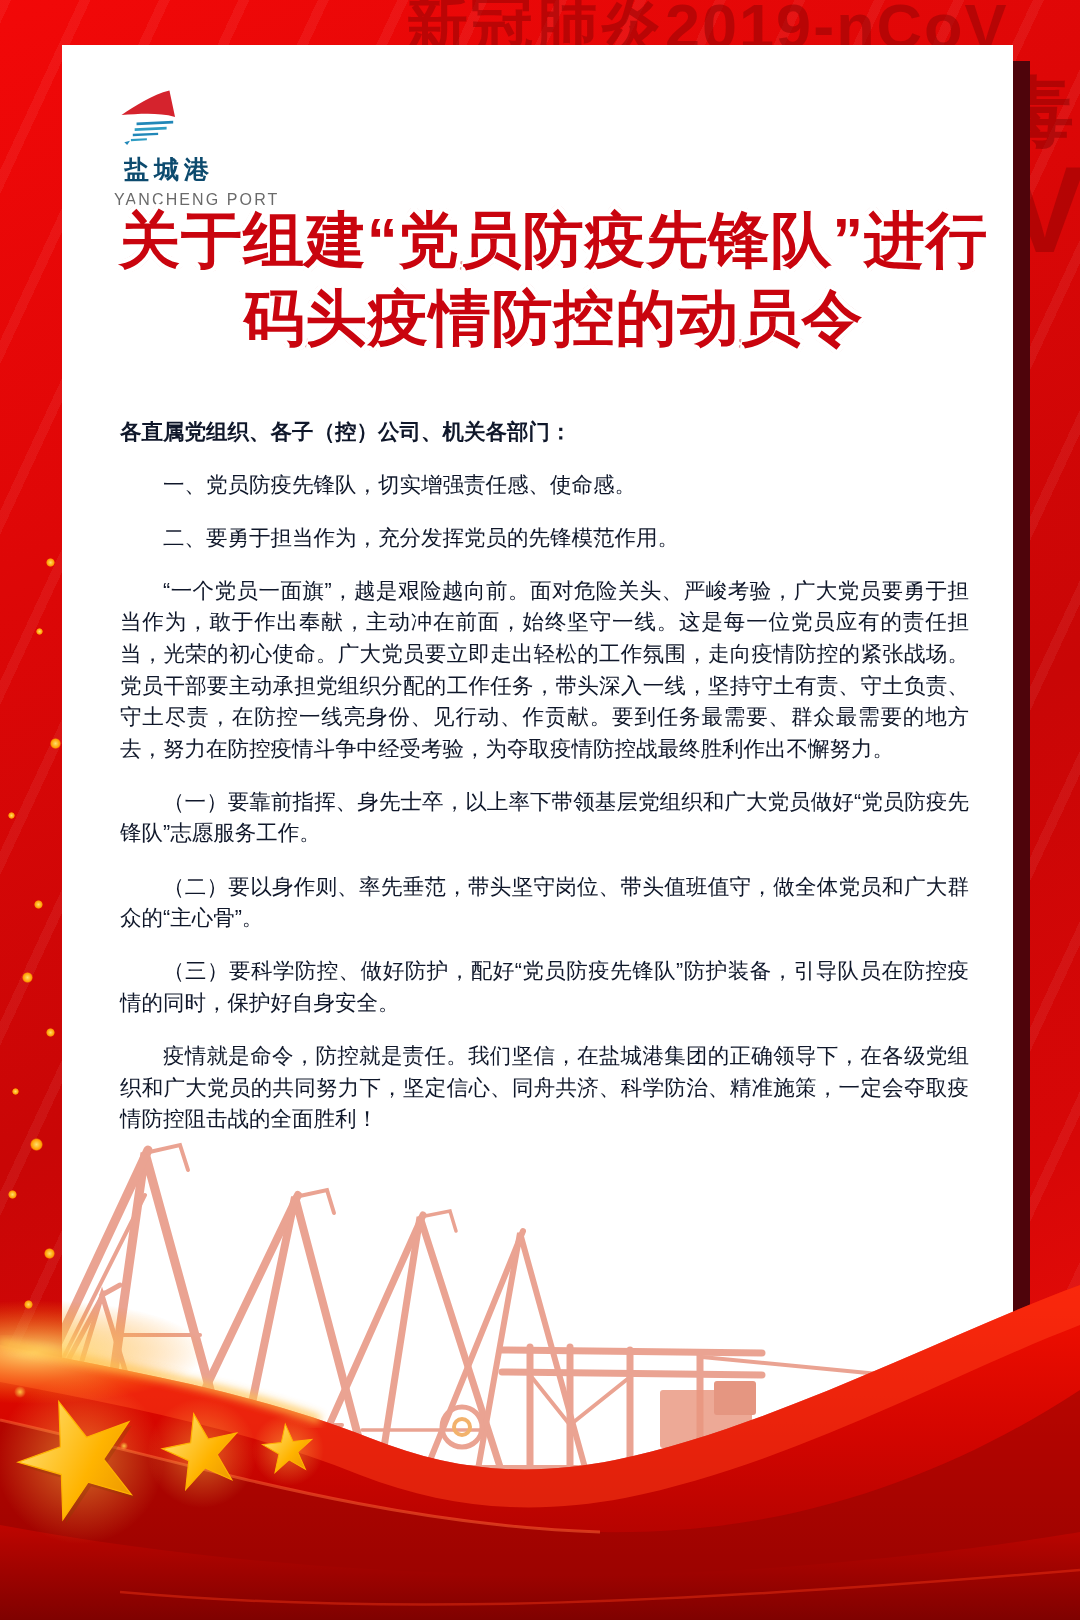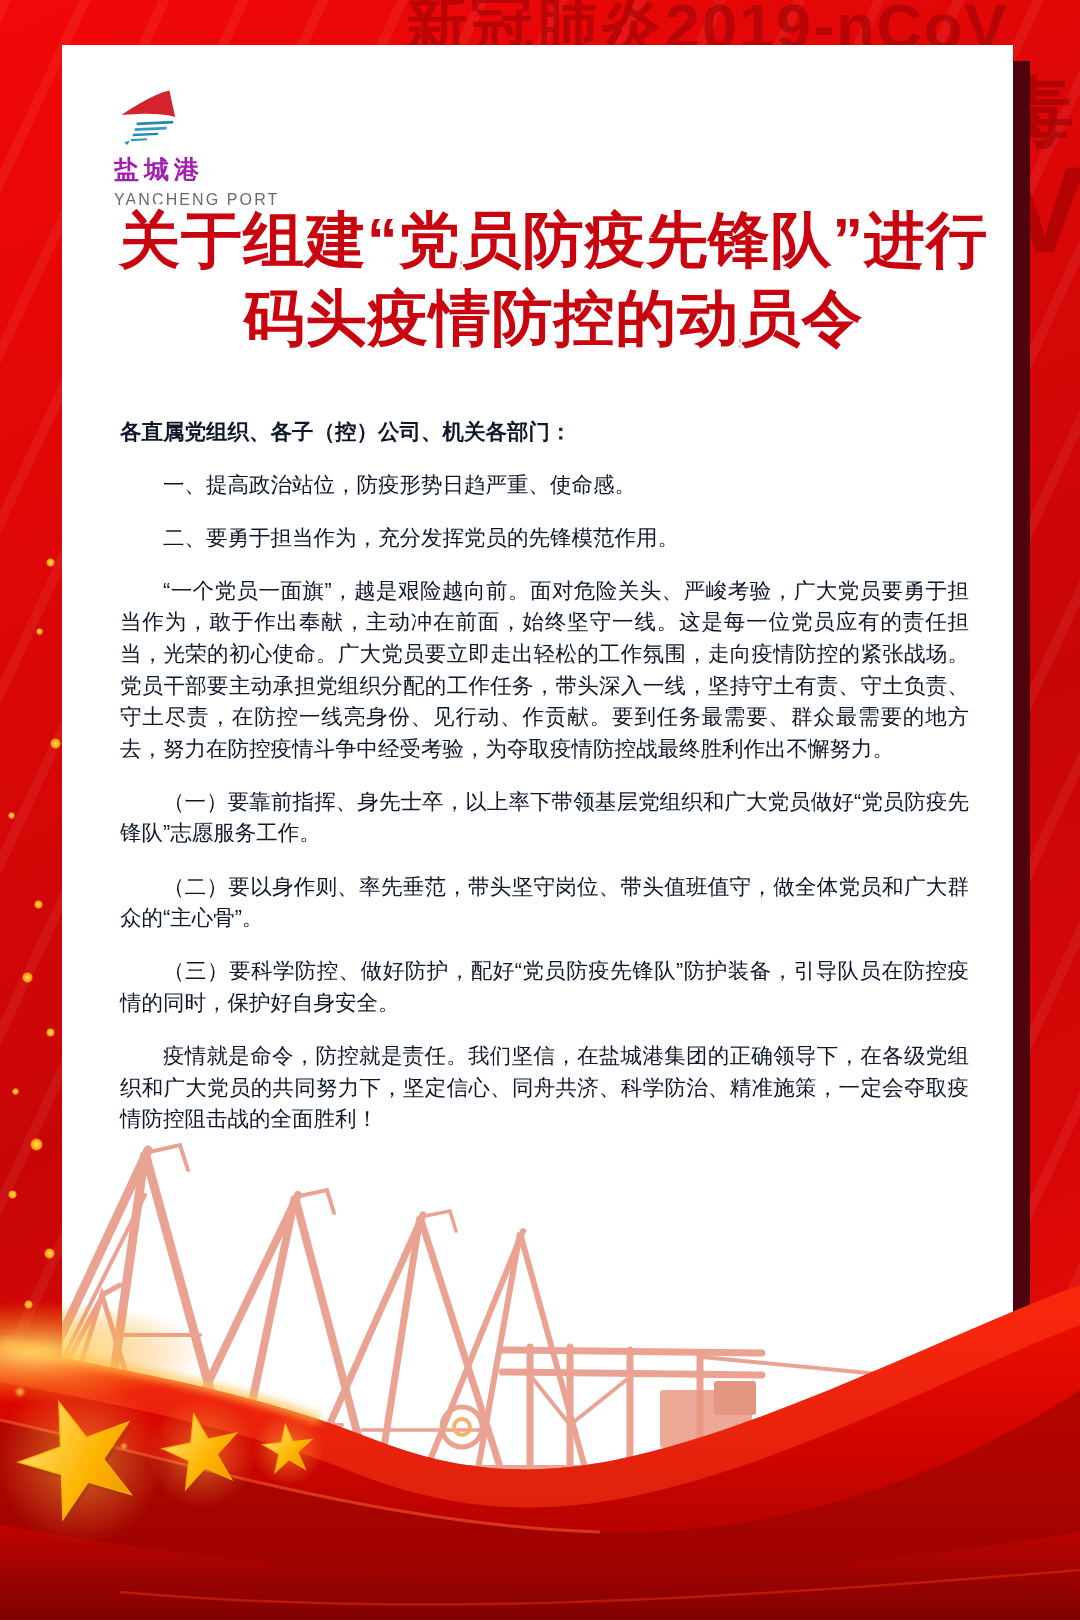--- a/index.html
+++ b/index.html
@@ -18,21 +18,21 @@
   .wm-right-char{position:absolute;left:998px;top:62px;z-index:1;
     font-size:76px;font-weight:700;color:rgba(135,2,2,0.5);}
   .wm-right-letter{position:absolute;left:1004px;top:140px;z-index:1;
     font-size:122px;font-weight:700;color:rgba(135,2,2,0.45);}
   .dot{position:absolute;z-index:1;border-radius:50%;
     background:radial-gradient(circle,#ffe06a 0%,#ff9d00 55%,rgba(255,120,0,0) 72%);}
   
   .paper{position:absolute;left:62px;top:45px;width:951px;height:1575px;z-index:2;
     background:#ffffff;box-shadow:17px 16px 0 #4e040b;}
   .logo{position:absolute;left:52px;top:38px;width:170px;z-index:3;}
-  .logo-cn{font-size:25px;font-weight:700;color:#a21caf;letter-spacing:5px;margin-top:2px;}
+  .logo-cn{font-size:25px;font-weight:700;color:#0c4a6e;letter-spacing:5px;margin-top:2px;margin-left:10px;}
   .logo-en{font-size:16px;color:#6a6a6a;letter-spacing:2.1px;margin-top:5px;}
   .title{position:absolute;left:16px;top:156px;width:100%;z-index:3;text-align:center;
     font-weight:900;font-size:61px;line-height:78px;letter-spacing:1px;}
   .title-line{position:relative;display:block;}
   .title-stroke{position:absolute;left:0;top:0;width:100%;color:#ffffff;
     -webkit-text-stroke:9px #ffffff;
     text-shadow:3px 3px 0 rgba(190,8,8,.4),-3px -3px 0 rgba(190,8,8,.4),
                 -3px 3px 0 rgba(190,8,8,.4),3px -3px 0 rgba(190,8,8,.4);}
   .title-fill{position:relative;color:#c9040e;}
   .doc-body{position:absolute;left:58px;top:350px;width:849px;z-index:4;
@@ -157,21 +157,21 @@
       <rect x="598" y="255" width="92" height="58" rx="3"></rect>
       <rect x="652" y="246" width="42" height="34" rx="3" fill="#e07f66"></rect>
       <rect x="700" y="305" width="190" height="30" fill="#e58a74" opacity="0.6"></rect>
     </g>
   </svg>
 
   <div class="doc-body">
     <p class="salutation">各直属党组织、各子（控）公司、机关各部门：</p>
     <div>
 
-        <p class="para">一、提高政治站位，防疫形势日趋严重、使命感。</p>
+        <p class="para">一、党员防疫先锋队，切实增强责任感、使命感。</p>
         <p class="para">二、要勇于担当作为，充分发挥党员的先锋模范作用。</p>
         <p class="para">“一个党员一面旗”，越是艰险越向前。面对危险关头、严峻考验，广大党员要勇于担当作为，敢于作出奉献，主动冲在前面，始终坚守一线。这是每一位党员应有的责任担当，光荣的初心使命。广大党员要立即走出轻松的工作氛围，走向疫情防控的紧张战场。党员干部要主动承担党组织分配的工作任务，带头深入一线，坚持守土有责、守土负责、守土尽责，在防控一线亮身份、见行动、作贡献。要到任务最需要、群众最需要的地方去，努力在防控疫情斗争中经受考验，为夺取疫情防控战最终胜利作出不懈努力。</p>
         <p class="para">（一）要靠前指挥、身先士卒，以上率下带领基层党组织和广大党员做好“党员防疫先锋队”志愿服务工作。</p>
         <p class="para">（二）要以身作则、率先垂范，带头坚守岗位、带头值班值守，做全体党员和广大群众的“主心骨”。</p>
         <p class="para">（三）要科学防控、做好防护，配好“党员防疫先锋队”防护装备，引导队员在防控疫情的同时，保护好自身安全。</p>
         <p class="para">疫情就是命令，防控就是责任。我们坚信，在盐城港集团的正确领导下，在各级党组织和广大党员的共同努力下，坚定信心、同舟共济、科学防治、精准施策，一定会夺取疫情防控阻击战的全面胜利！</p>
       </div>
 
   </div>
 </div>

